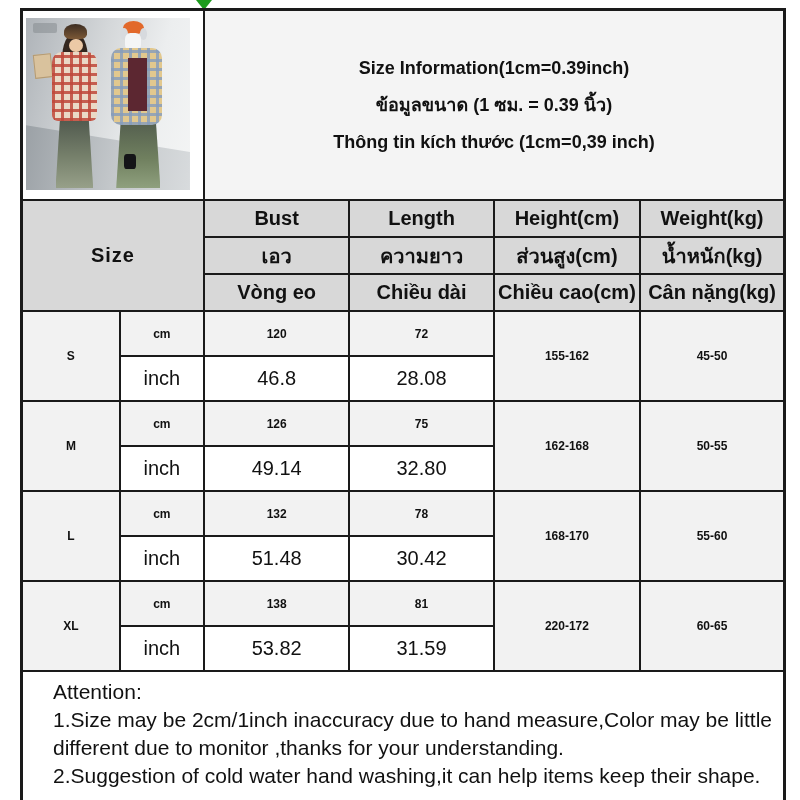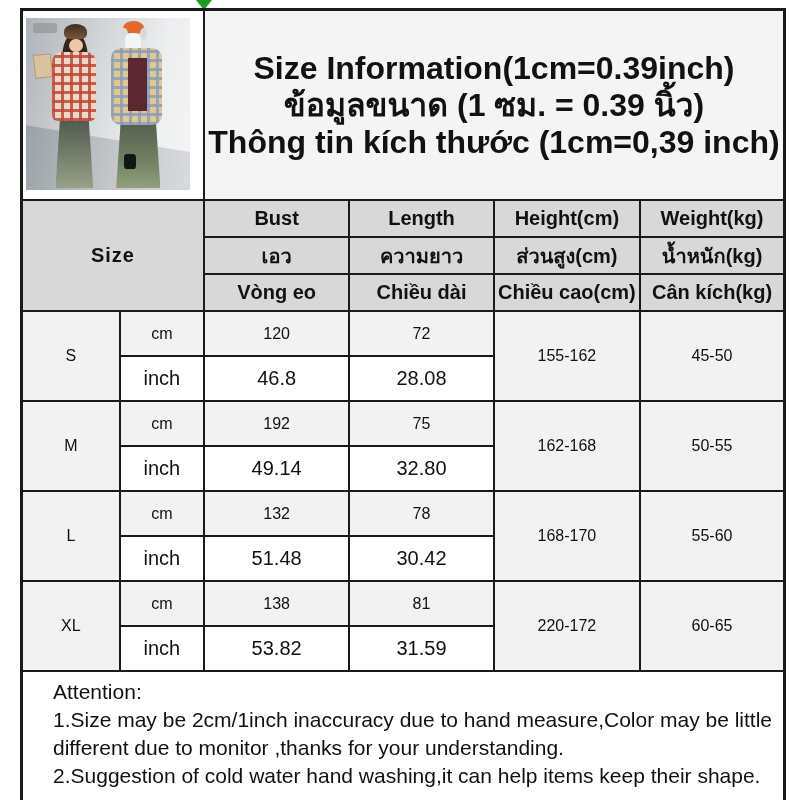--- a/index.html
+++ b/index.html
@@ -8,29 +8,29 @@
     font-family:"Liberation Sans","DejaVu Sans",sans-serif;color:#111;
   }
   .sheet{position:absolute;left:20px;top:8px;}
   table{border-collapse:collapse;table-layout:fixed;width:766px;}
   td{border:2px solid #1a1a1a;text-align:center;vertical-align:middle;overflow:hidden;}
   table{border:3px solid #1a1a1a;}
 
   
   td.photo-cell{background:#ffffff;padding:3px 13px 5px 3px;height:180px;}
   td.title-cell{background:#f4f4f4;}
-  .title-line{font-weight:bold;font-size:32px;line-height:37px;}
+  .title-line{font-weight:bold;font-size:18px;line-height:37px;}
 
   
   tr.hdr td{background:#d8d8d8;font-weight:bold;font-size:20px;height:33px;}
   td.size-corner{background:#d8d8d8;font-weight:bold;font-size:42px;letter-spacing:1px;}
 
   
   td.size-cell{background:#d8d8d8;font-weight:bold;font-size:23px;}
-  tr.cm-row td{background:#f2f2f2;height:41px;font-weight:normal;font-size:16px;}
+  tr.cm-row td{background:#f2f2f2;height:41px;font-weight:bold;font-size:12px;}
   tr.inch-row td{background:#ffffff;height:41px;font-weight:normal;font-size:20px;}
   td.range{background:#f2f2f2;font-weight:bold;font-size:20px;}
 
   
   td.attn{background:#ffffff;height:171px;vertical-align:top;text-align:left;padding:6px 8px;}
   .attn-text{font-size:21px;line-height:28px;font-weight:normal;margin-left:22px;}
 
   
   .green-marker{
     position:absolute;left:196px;top:0;width:0;height:0;
@@ -125,41 +125,41 @@
   <tr class="hdr">
     <td>เอว</td>
     <td>ความยาว</td>
     <td>ส่วนสูง(cm)</td>
     <td>น้ำหนัก(kg)</td>
   </tr>
   <tr class="hdr">
     <td>Vòng eo</td>
     <td>Chiều dài</td>
     <td>Chiều cao(cm)</td>
-    <td>Cân kích(kg)</td>
+    <td>Cân nặng(kg)</td>
   </tr>
 
   <tr class="cm-row">
     <td class="size-cell" rowspan="2">S</td>
     <td>cm</td>
     <td>120</td>
     <td>72</td>
     <td class="range" rowspan="2">155-162</td>
     <td class="range" rowspan="2">45-50</td>
   </tr>
   <tr class="inch-row">
     <td>inch</td>
     <td>46.8</td>
     <td>28.08</td>
   </tr>
 
   <tr class="cm-row">
     <td class="size-cell" rowspan="2">M</td>
     <td>cm</td>
-    <td>192</td>
+    <td>126</td>
     <td>75</td>
     <td class="range" rowspan="2">162-168</td>
     <td class="range" rowspan="2">50-55</td>
   </tr>
   <tr class="inch-row">
     <td>inch</td>
     <td>49.14</td>
     <td>32.80</td>
   </tr>
 

